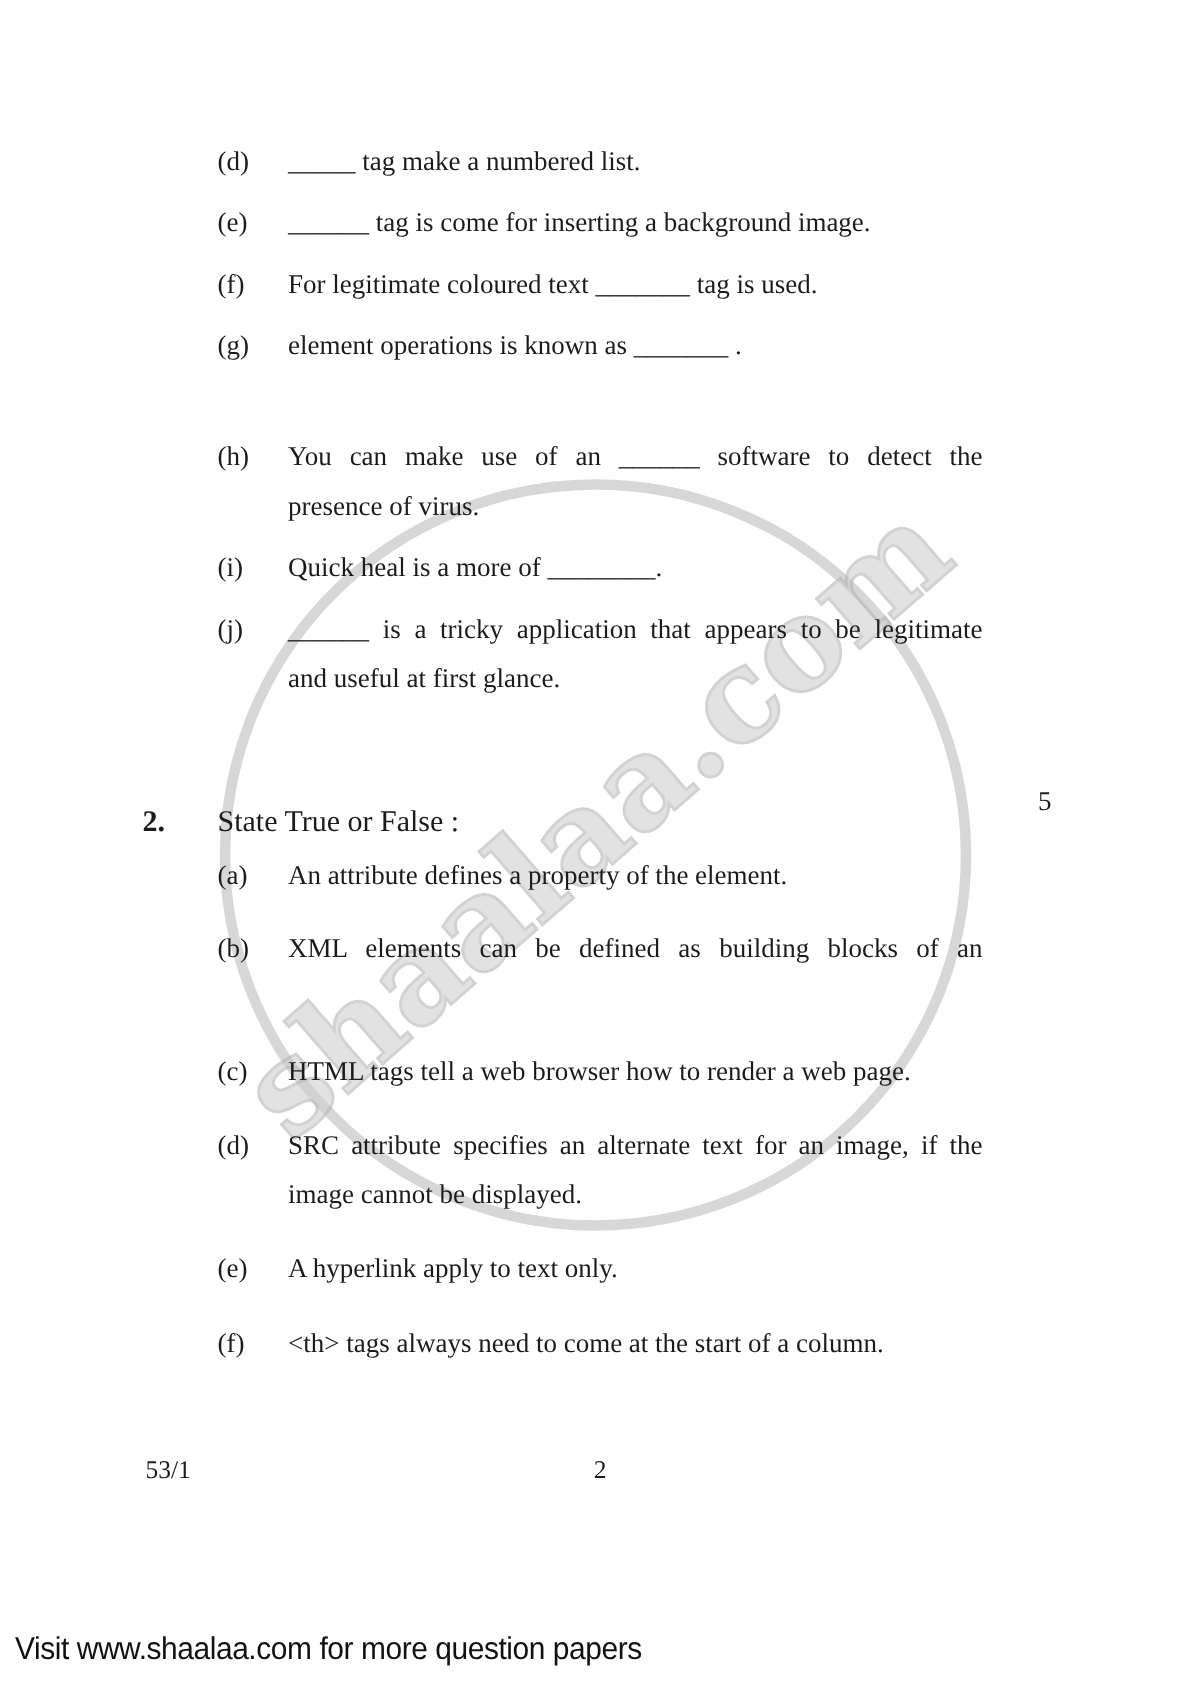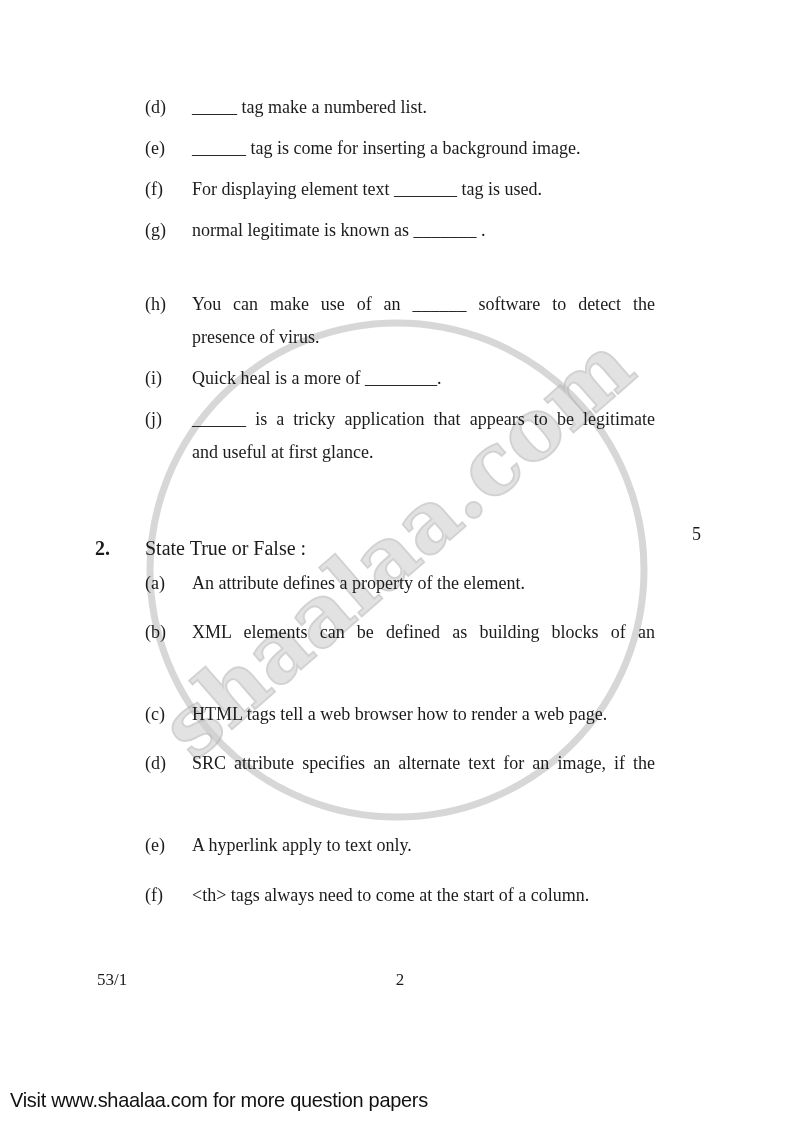--- a/index.html
+++ b/index.html
@@ -103,26 +103,26 @@
     <div class="line">_____ tag make a numbered list.</div>
   </div>
 
   <div class="item" style="top:132px">
     <span class="lbl">(e)</span>
     <div class="line">______ tag is come for inserting a background image.</div>
   </div>
 
   <div class="item" style="top:173px">
     <span class="lbl">(f)</span>
-    <div class="line">For displaying element text _______ tag is used.</div>
+    <div class="line">For legitimate coloured text _______ tag is used.</div>
   </div>
 
   <div class="item" style="top:214px">
     <span class="lbl">(g)</span>
-    <div class="line">normal legitimate is known as _______ .</div>
+    <div class="line">element operations is known as _______ .</div>
   </div>
 
   <div class="item" style="top:288px">
     <span class="lbl">(h)</span>
     <div class="line just">You can make use of an ______ software to detect the</div>
     <div class="line">presence of virus.</div>
   </div>
 
   <div class="item" style="top:362px">
     <span class="lbl">(i)</span>
@@ -151,20 +151,21 @@
   </div>
 
   <div class="item" style="top:698px">
     <span class="lbl">(c)</span>
     <div class="line">HTML tags tell a web browser how to render a web page.</div>
   </div>
 
   <div class="item" style="top:747px">
     <span class="lbl">(d)</span>
     <div class="line just">SRC attribute specifies an alternate text for an image, if the</div>
+    <div class="line">image cannot be displayed.</div>
   </div>
 
   <div class="item" style="top:829px">
     <span class="lbl">(e)</span>
     <div class="line">A hyperlink apply to text only.</div>
   </div>
 
   <div class="item" style="top:879px">
     <span class="lbl">(f)</span>
     <div class="line">&lt;th&gt; tags always need to come at the start of a column.</div>

